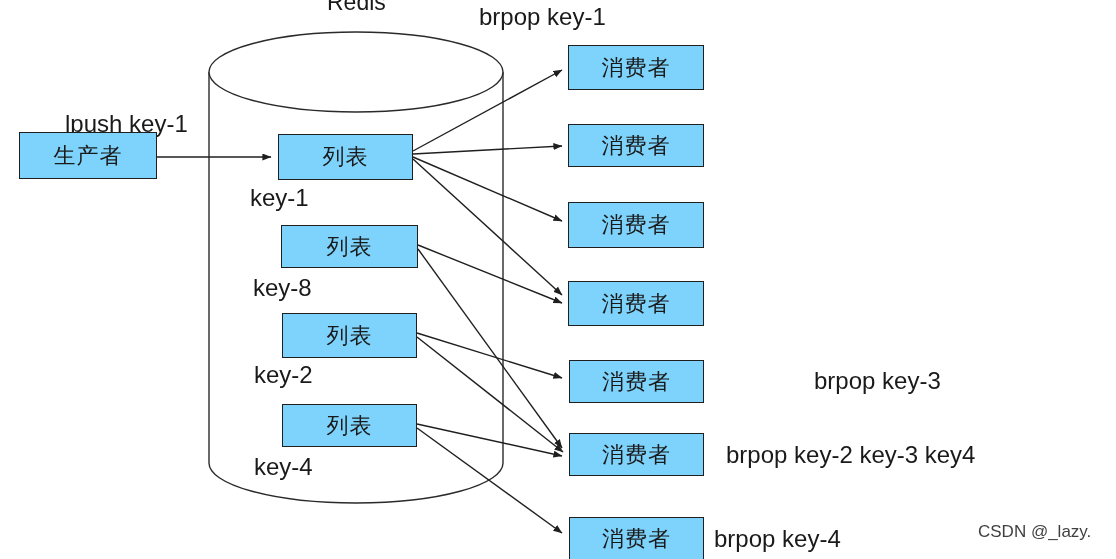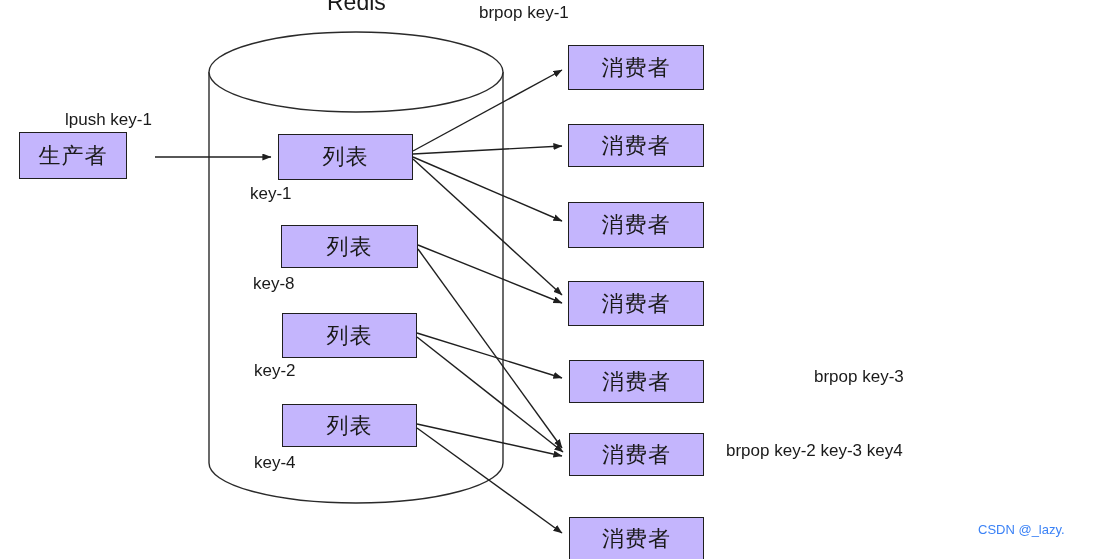--- a/index.html
+++ b/index.html
@@ -10,38 +10,38 @@
     background: #ffffff;
     overflow: hidden;
     font-family: Liberation Sans, sans-serif;
     color: #1a1a1a;
   }
   .layer { position: absolute; left: 0; top: 0; }
   .node {
     position: absolute;
     box-sizing: border-box;
     border: 1.5px solid #1f1f1f;
-    background: #c4b5fd;
+    background: #7dd3fc;
     display: flex;
     align-items: center;
     justify-content: center;
     font-size: 22px;
     letter-spacing: 1px;
     line-height: 1;
   }
   .lbl {
     position: absolute;
-    font-size: 17px;
+    font-size: 24px;
     line-height: 1.1;
     white-space: nowrap;
   }
   .watermark {
     position: absolute;
-    font-size: 13px;
-    color: #3b82f6;
+    font-size: 17px;
+    color: #404040;
     white-space: nowrap;
   }
 </style>
 </head>
 <body>
 
 <div class="stage">
 
   <svg class="layer" width="1116" height="559" viewBox="0 0 1116 559">
     <defs>
@@ -71,22 +71,23 @@
       <line x1="417" y1="428" x2="562" y2="533"></line>
     </g>
   </svg>
 
   <div class="lbl" style="left:327px; top:-10px; font-size:23px;">Redis</div>
 
   <div class="lbl" style="left:479px; top:4px;">brpop key-1</div>
   <div class="lbl" style="left:65px; top:95px;margin-top:16px;">lpush key-1</div>
   <div class="lbl" style="left:814px; top:368px;">brpop key-3</div>
   <div class="lbl" style="left:726px; top:442px;">brpop key-2 key-3 key4</div>
+  <div class="lbl" style="left:714px; top:526px;">brpop key-4</div>
 
-  <div class="node" style="left:19px; top:132px; width:108px; height:47px;">
+  <div class="node" style="left:19px; top:132px; width:138px; height:47px;">
     <span>生产者</span>
   </div>
 
   <div class="node" style="left:278px; top:134px; width:135px; height:46px;">
     <span>列表</span>
   </div>
   <div class="lbl" style="left:250px; top:185px;">key-1</div>
 
   <div class="node" style="left:281px; top:225px; width:137px; height:43px;">
     <span>列表</span>

